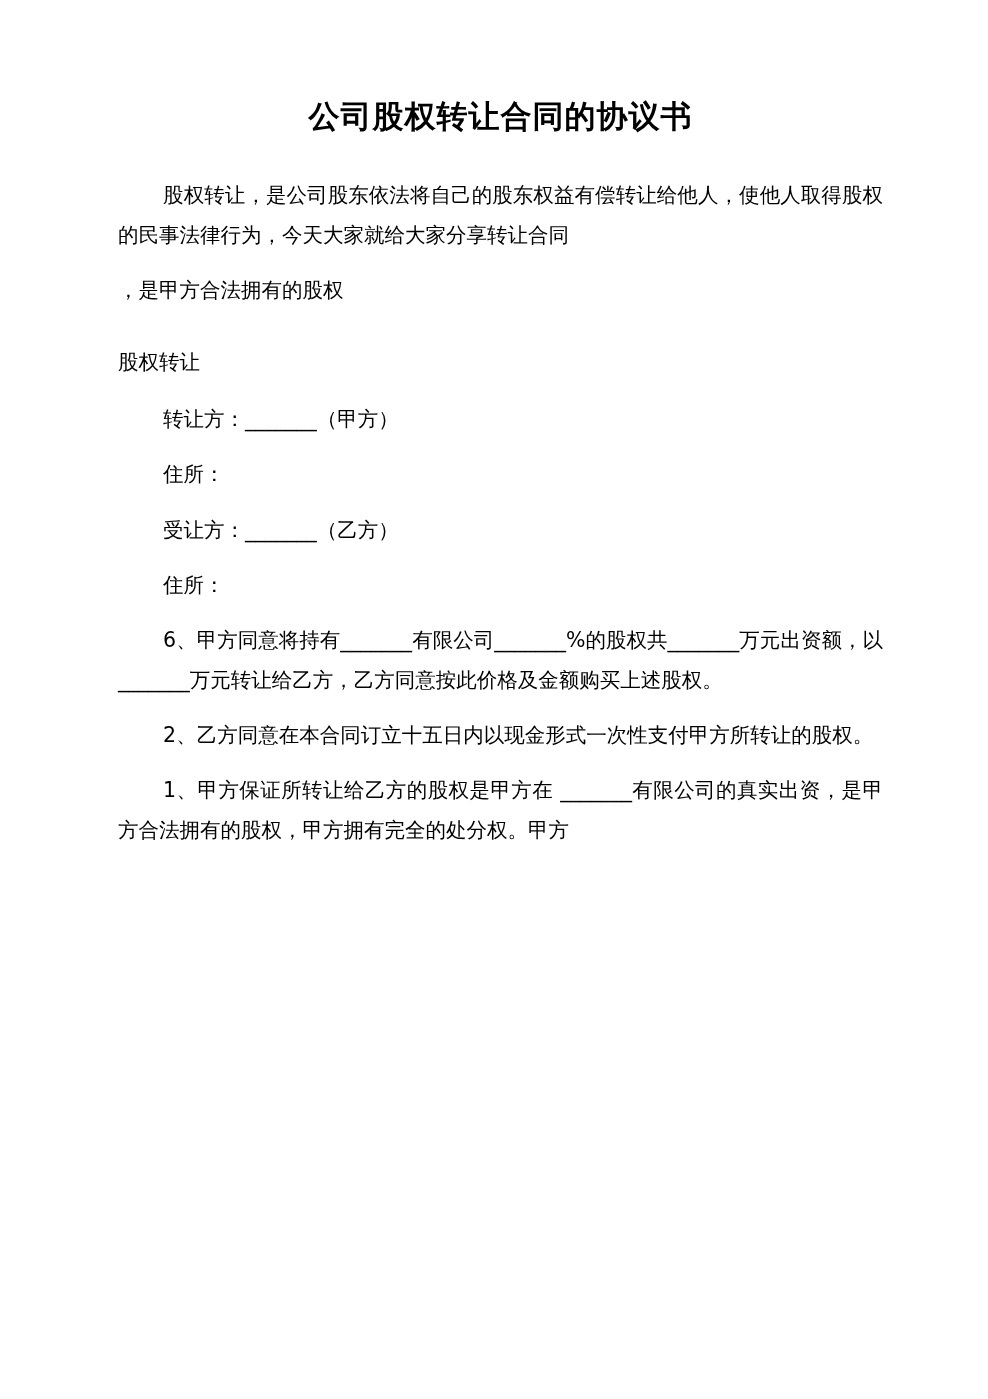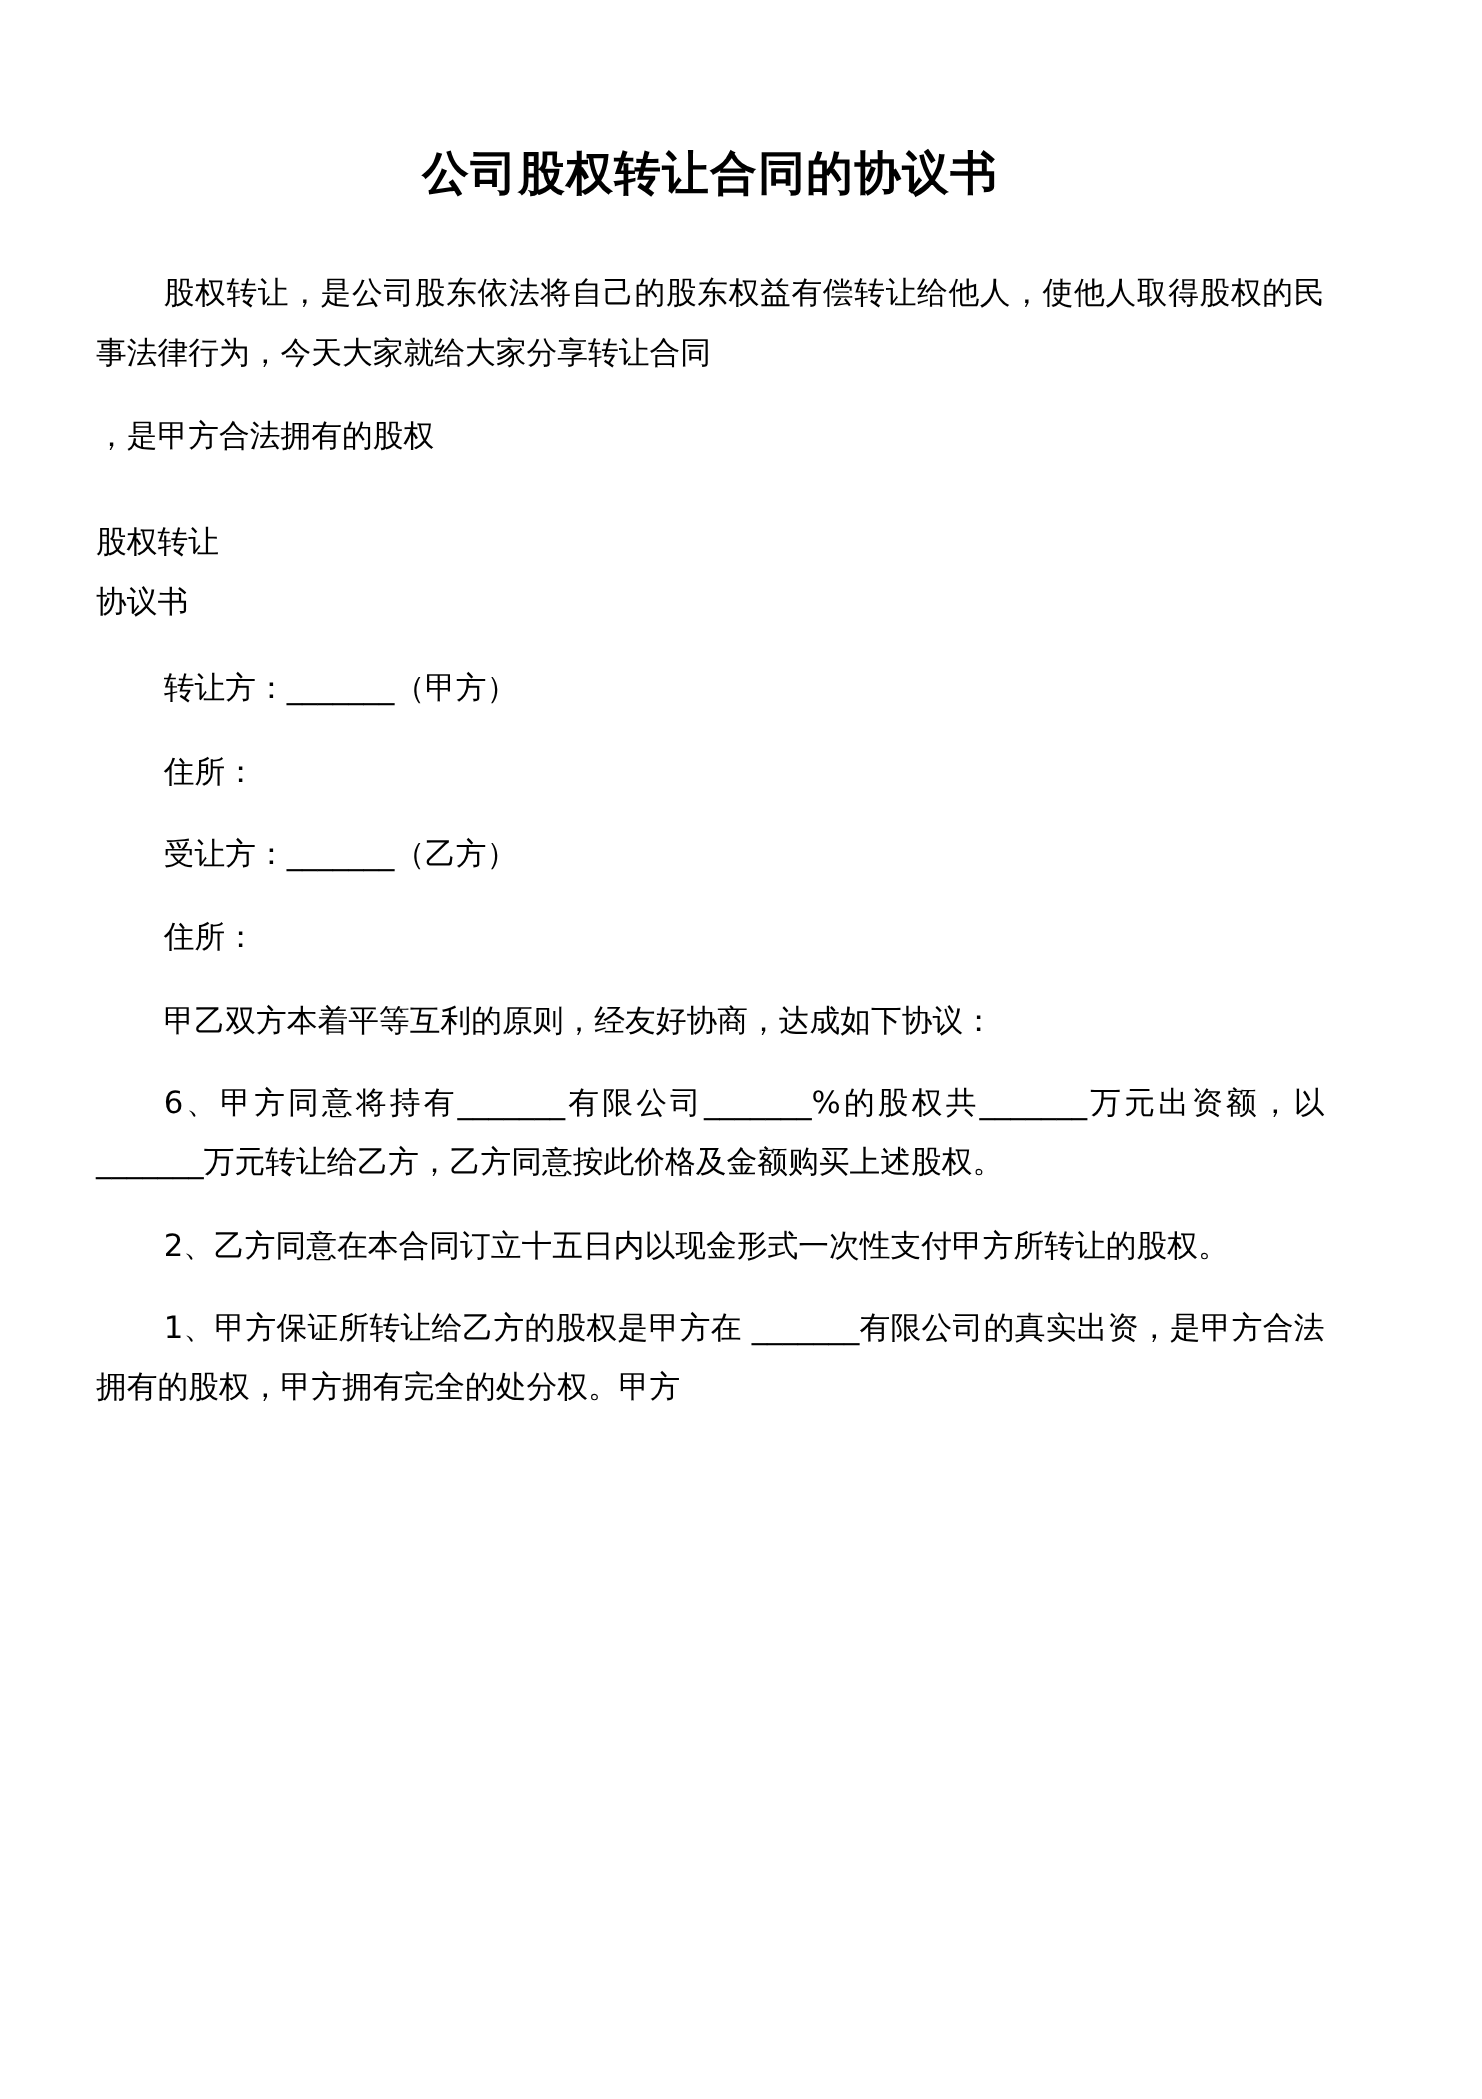--- a/index.html
+++ b/index.html
@@ -11,21 +11,21 @@
     width: 988px;
     height: 1399px;
     font-family: "DejaVu Sans", "Liberation Sans", sans-serif;
     color: #000000;
     overflow: hidden;
   }
   .page {
     width: 988px;
     height: 1399px;
     box-sizing: border-box;
-    padding: 95px 105px 40px 64px;
+    padding: 95px 105px 40px 118px;
     position: relative;
   }
   .doc-title {
     text-align: center;
     font-size: 31px;
     font-weight: bold;
     letter-spacing: 1px;
     margin: 0 0 38px 0;
     line-height: 1.4;
   }
@@ -55,24 +55,22 @@
 <div class="page">
 
   <h1 class="doc-title">公司股权转让合同的协议书</h1>
 
   <p class="para indent">股权转让，是公司股东依法将自己的股东权益有偿转让给他人，使他人取得股权的民事法律行为，今天大家就给大家分享转让合同</p>
   <p class="para">，是甲方合法拥有的股权</p>
 
   <div class="blank-line"></div>
 
   <p class="para-tight">股权转让</p>
-  <p class="para-tight">协议书</p>
 
   <p class="para indent">转让方：_______（甲方）</p>
   <p class="para indent">住所：</p>
   <p class="para indent">受让方：_______（乙方）</p>
   <p class="para indent">住所：</p>
-  <p class="para indent">甲乙双方本着平等互利的原则，经友好协商，达成如下协议：</p>
   <p class="para indent">6、甲方同意将持有_______有限公司_______%的股权共_______万元出资额，以_______万元转让给乙方，乙方同意按此价格及金额购买上述股权。</p>
   <p class="para indent">2、乙方同意在本合同订立十五日内以现金形式一次性支付甲方所转让的股权。</p>
   <p class="para indent">1、甲方保证所转让给乙方的股权是甲方在 _______有限公司的真实出资，是甲方合法拥有的股权，甲方拥有完全的处分权。甲方</p>
 
 </div>
 
 </body></html>

